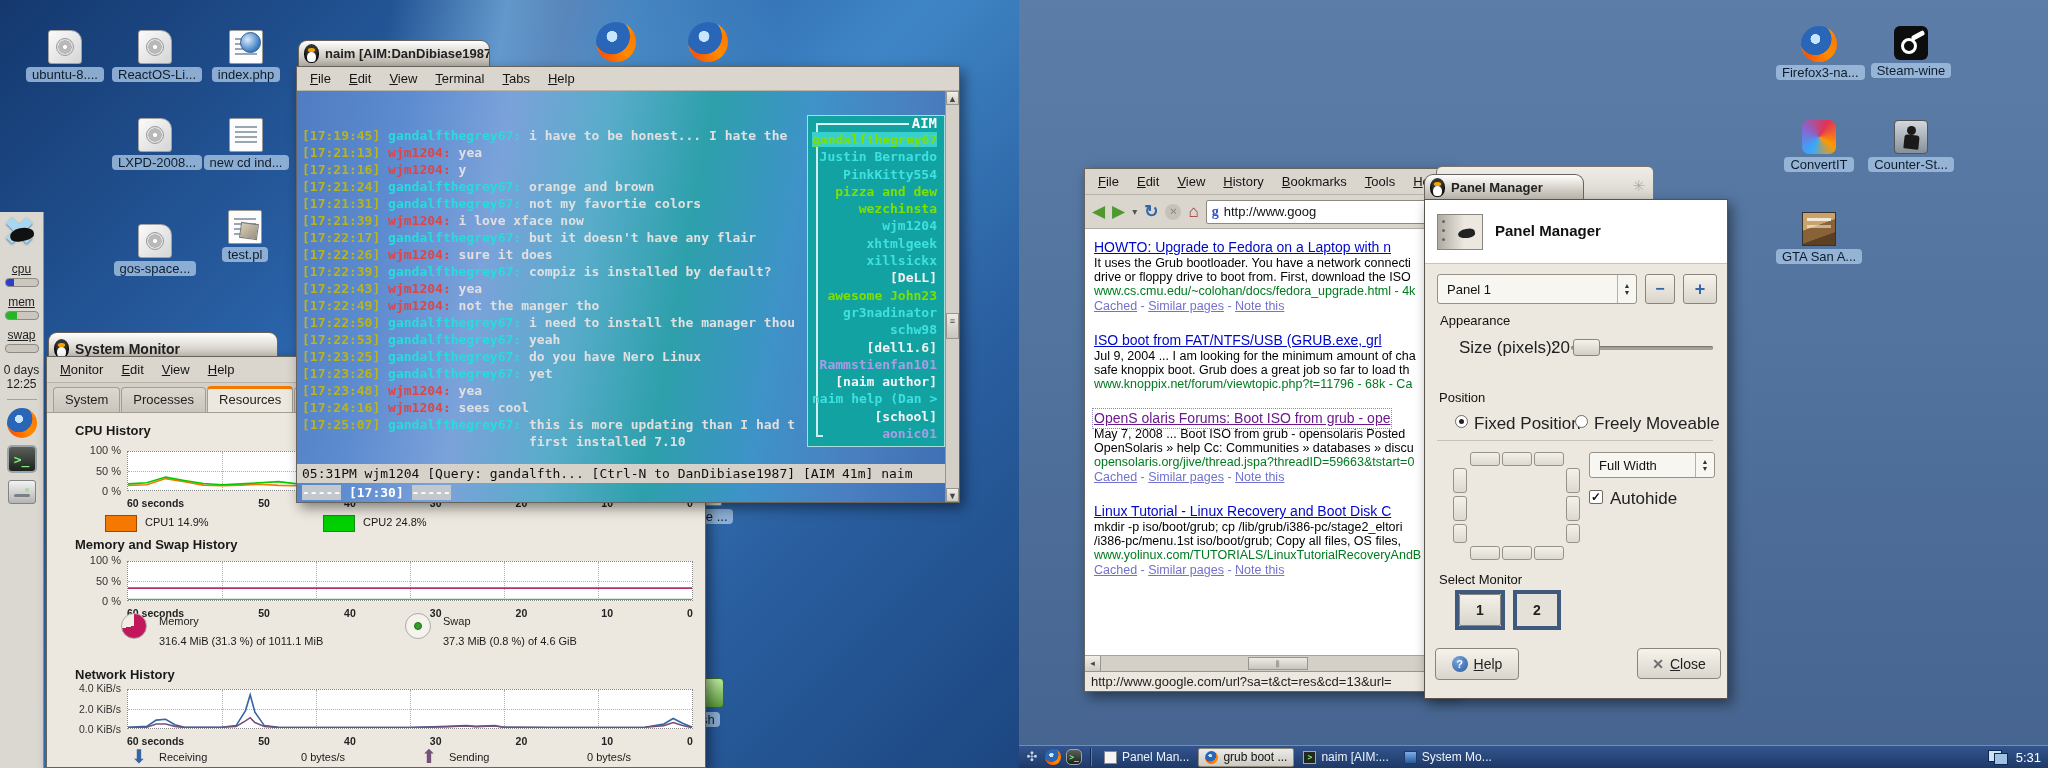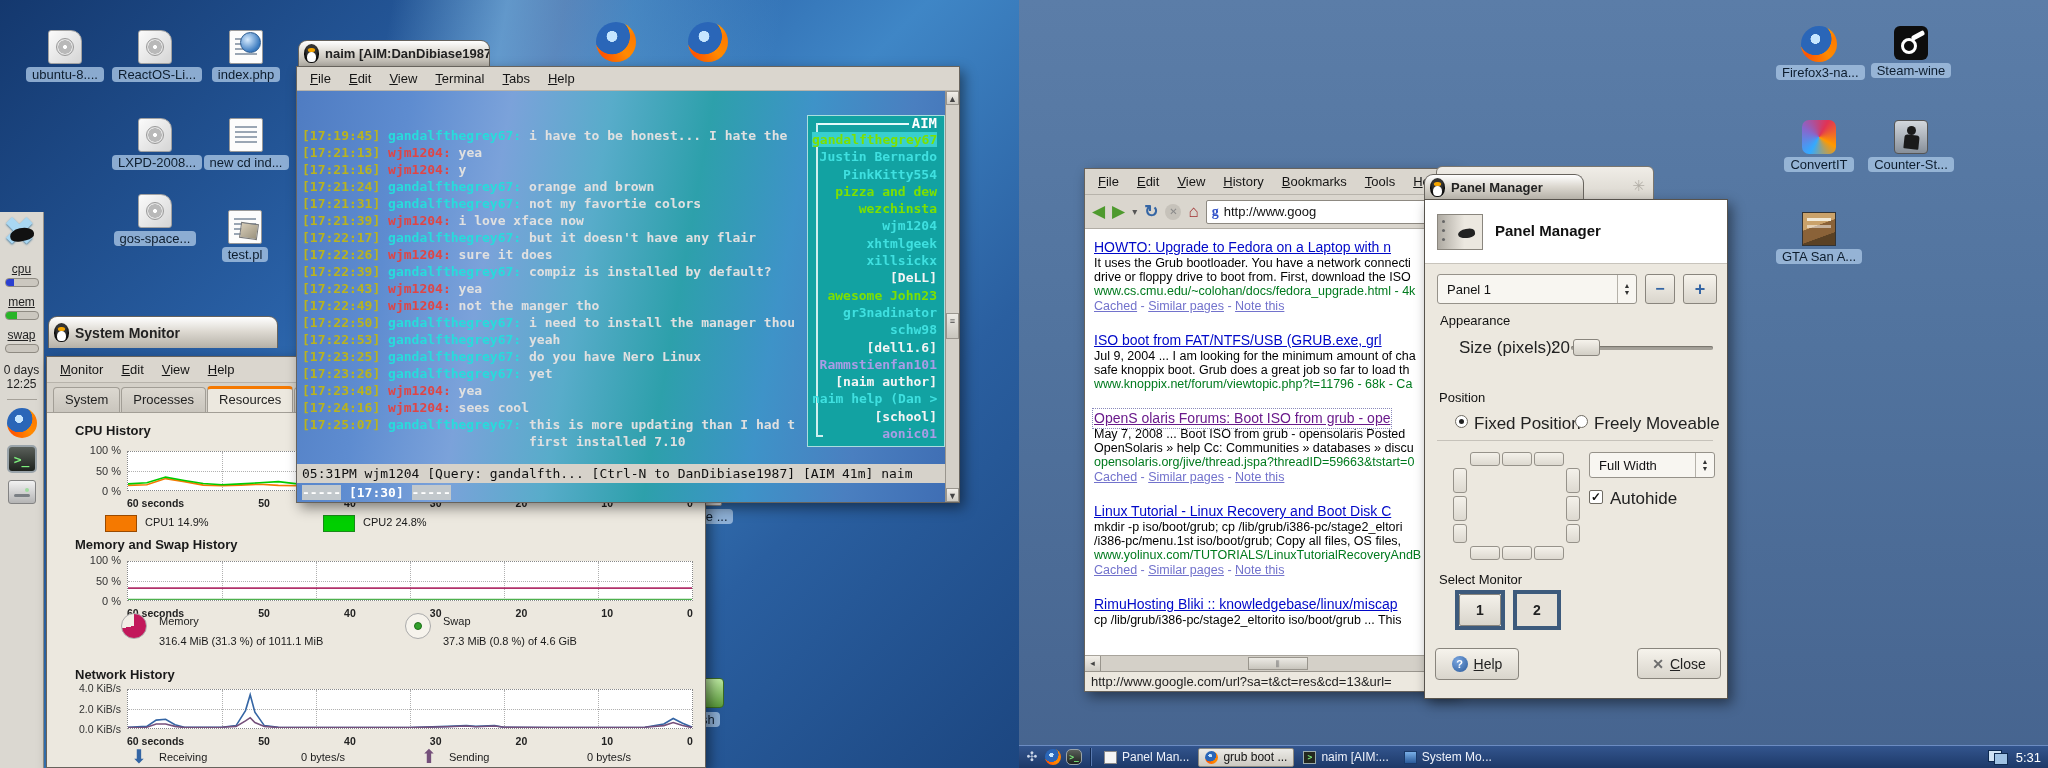--- a/index.html
+++ b/index.html
@@ -185,21 +185,21 @@
     <div class="dlabel">index.php</div>
   </div>
   <div class="dicon" style="left:112px;top:118px;width:86px">
     <div class="ic cd"></div>
     <div class="dlabel">LXPD-2008...</div>
   </div>
   <div class="dicon" style="left:203px;top:118px;width:86px">
     <div class="ic doc"></div>
     <div class="dlabel">new cd ind...</div>
   </div>
-  <div class="dicon" style="left:112px;top:194px;width:86px">
+  <div class="dicon" style="left:112px;top:224px;width:86px">
     <div class="ic cd"></div>
     <div class="dlabel">gos-space...</div>
   </div>
   <div class="dicon" style="left:212px;top:210px;width:66px">
     <div class="ic doc scr"></div>
     <div class="dlabel">test.pl</div>
   </div>
 
   <div class="ic ff" style="position:absolute;left:596px;top:22px;width:40px;height:40px;z-index:2"></div>
   <div class="ic ff" style="position:absolute;left:688px;top:22px;width:40px;height:40px;z-index:2"></div>
@@ -230,21 +230,21 @@
     <div class="uptime">
       <div>0 days</div>
       <div>12:25</div>
     </div>
     <div class="sp-divider"></div>
     <div class="ic ff sp-ic" style="width:30px;height:30px"></div>
     <div class="ic termic sp-ic" style="width:30px;height:28px">&gt;_</div>
     <div class="ic drive sp-ic" style="width:28px;height:24px"></div>
   </div>
 
-  <div class="titletab" style="left:48px;top:316px;width:230px;height:32px;z-index:10;font-size:14px">
+  <div class="titletab" style="left:48px;top:332px;width:230px;height:32px;z-index:10;font-size:14px">
     <div class="tux"></div>
     <span>System Monitor</span>
   </div>
   <div class="winbody" style="left:46px;top:356px;width:660px;height:412px;z-index:10">
     <div class="menubar" style="height:26px">
         <span class="menu-item">Monitor</span>
         <span class="menu-item">Edit</span>
         <span class="menu-item">View</span>
         <span class="menu-item">Help</span>
       </div>
@@ -434,21 +434,20 @@
       <div class="urlbar">
         <span class="gfav">g</span>
         <span class="urltext">http://www.goog</span>
       </div>
     </div>
     <div class="ffcontent" id="ff-results">
         <div class="result"><span class="r-title">HOWTO: Upgrade to Fedora on a Laptop with n</span><div class="r-snippet">It uses the Grub bootloader. You have a network connecti</div><div class="r-snippet">drive or floppy drive to boot from. First, download the ISO</div><div class="r-url">www.cs.cmu.edu/~colohan/docs/fedora_upgrade.html - 4k</div><div class="r-links"><span class="r-link">Cached</span> - <span class="r-link">Similar pages</span> - <span class="r-link">Note this</span></div></div>
         <div class="result"><span class="r-title">ISO boot from FAT/NTFS/USB (GRUB.exe, grl</span><div class="r-snippet">Jul 9, 2004 ... I am looking for the minimum amount of cha</div><div class="r-snippet">safe knoppix boot. Grub does a great job so far to load th</div><div class="r-url">www.knoppix.net/forum/viewtopic.php?t=11796 - 68k - Ca</div></div>
         <div class="result"><span class="r-title visited focused">OpenS olaris Forums: Boot ISO from grub - ope</span><div class="r-snippet">May 7, 2008 ... Boot ISO from grub - opensolaris Posted</div><div class="r-snippet">OpenSolaris » help Cc: Communities » databases » discu</div><div class="r-url">opensolaris.org/jive/thread.jspa?threadID=59663&amp;tstart=0</div><div class="r-links"><span class="r-link">Cached</span> - <span class="r-link">Similar pages</span> - <span class="r-link">Note this</span></div></div>
         <div class="result"><span class="r-title">Linux Tutorial - Linux Recovery and Boot Disk C</span><div class="r-snippet">mkdir -p iso/boot/grub; cp /lib/grub/i386-pc/stage2_eltori</div><div class="r-snippet">/i386-pc/menu.1st iso/boot/grub; Copy all files, OS files,</div><div class="r-url">www.yolinux.com/TUTORIALS/LinuxTutorialRecoveryAndB</div><div class="r-links"><span class="r-link">Cached</span> - <span class="r-link">Similar pages</span> - <span class="r-link">Note this</span></div></div>
-        <div class="result"><span class="r-title">RimuHosting Bliki :: knowledgebase/linux/miscap</span><div class="r-snippet">cp /lib/grub/i386-pc/stage2_eltorito iso/boot/grub ... This</div></div>
       </div>
     <div class="hscroll">
       <div class="hs-btn">◂</div>
       <div class="hs-thumb">⦀</div>
     </div>
     <div class="ffstatus">http://www.google.com/url?sa=t&amp;ct=res&amp;cd=13&amp;url=</div>
   </div>
 
   <div style="position:absolute;left:1424px;top:164px;width:312px;height:540px;z-index:40">
     <div class="pm-back" style="left:12px;top:2px;width:218px;height:40px">

